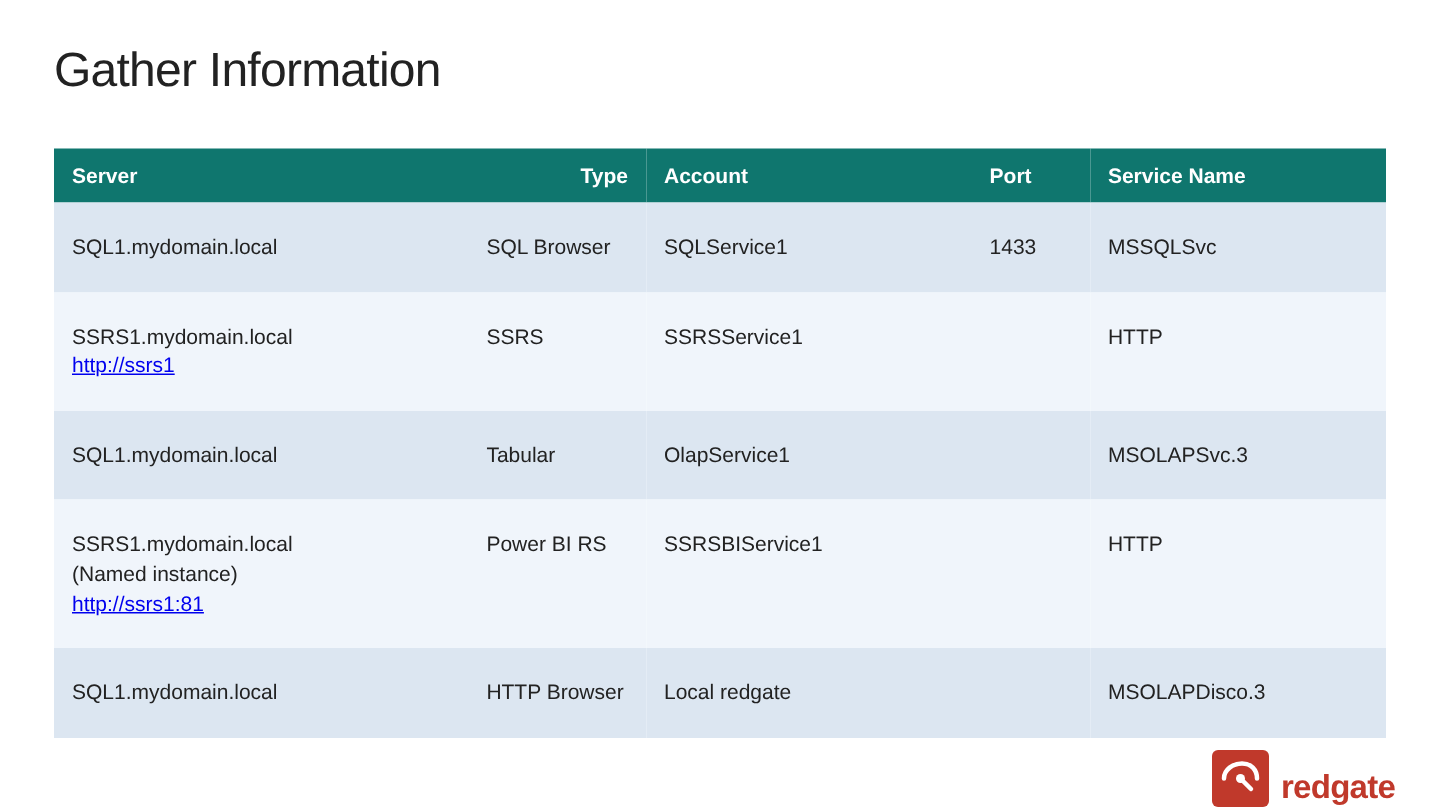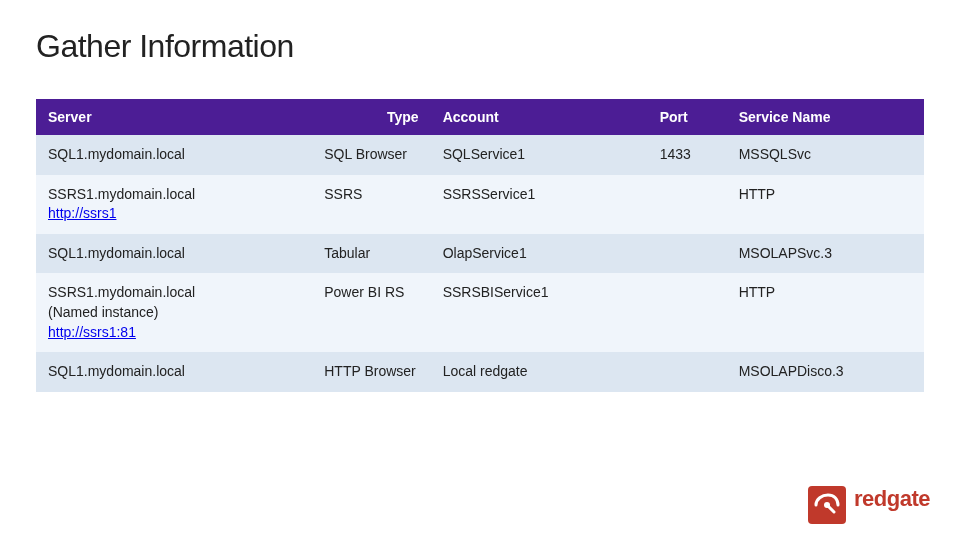--- a/index.html
+++ b/index.html
@@ -27,59 +27,59 @@
       letter-spacing: -0.5px;
     }
 
     table {
       width: 100%;
       border-collapse: collapse;
       font-size: 14px;
     }
 
     thead tr th {
-      background: #4c1d95;
+      background: #0f766e;
       color: #ffffff;
       padding: 10px 12px;
       text-align: left;
       font-weight: 600;
       font-size: 14px;
     }
 
     tbody tr:nth-child(odd) {
       background: #dce6f1;
     }
 
     tbody tr:nth-child(even) {
       background: #f0f5fb;
     }
 
     tbody tr td {
-      padding: 10px 12px;
+      padding: 20px 12px;
       color: #222;
       vertical-align: top;
       font-size: 14px;
       line-height: 1.4;
       margin-left: 36px;
     }
 
     
     .col-server { width: 28%; }
     .col-type   { width: 12%; text-align: right; }
     .col-account{ width: 22%; }
     .col-port   { width: 8%; margin-top: 24px; }
     .col-svcname{ width: 20%; margin-top: 21px; }
 
     
     .redgate-logo {
       position: absolute;
-      bottom: 16px;
+      bottom: 2px;
       right: 30px;
       display: flex;
-      align-items: flex-start;
+      align-items: flex-end;
       gap: 8px;
     }
 
     .redgate-icon {
       width: 38px;
       height: 38px;
     }
 
     .redgate-text {
       font-size: 22px;

